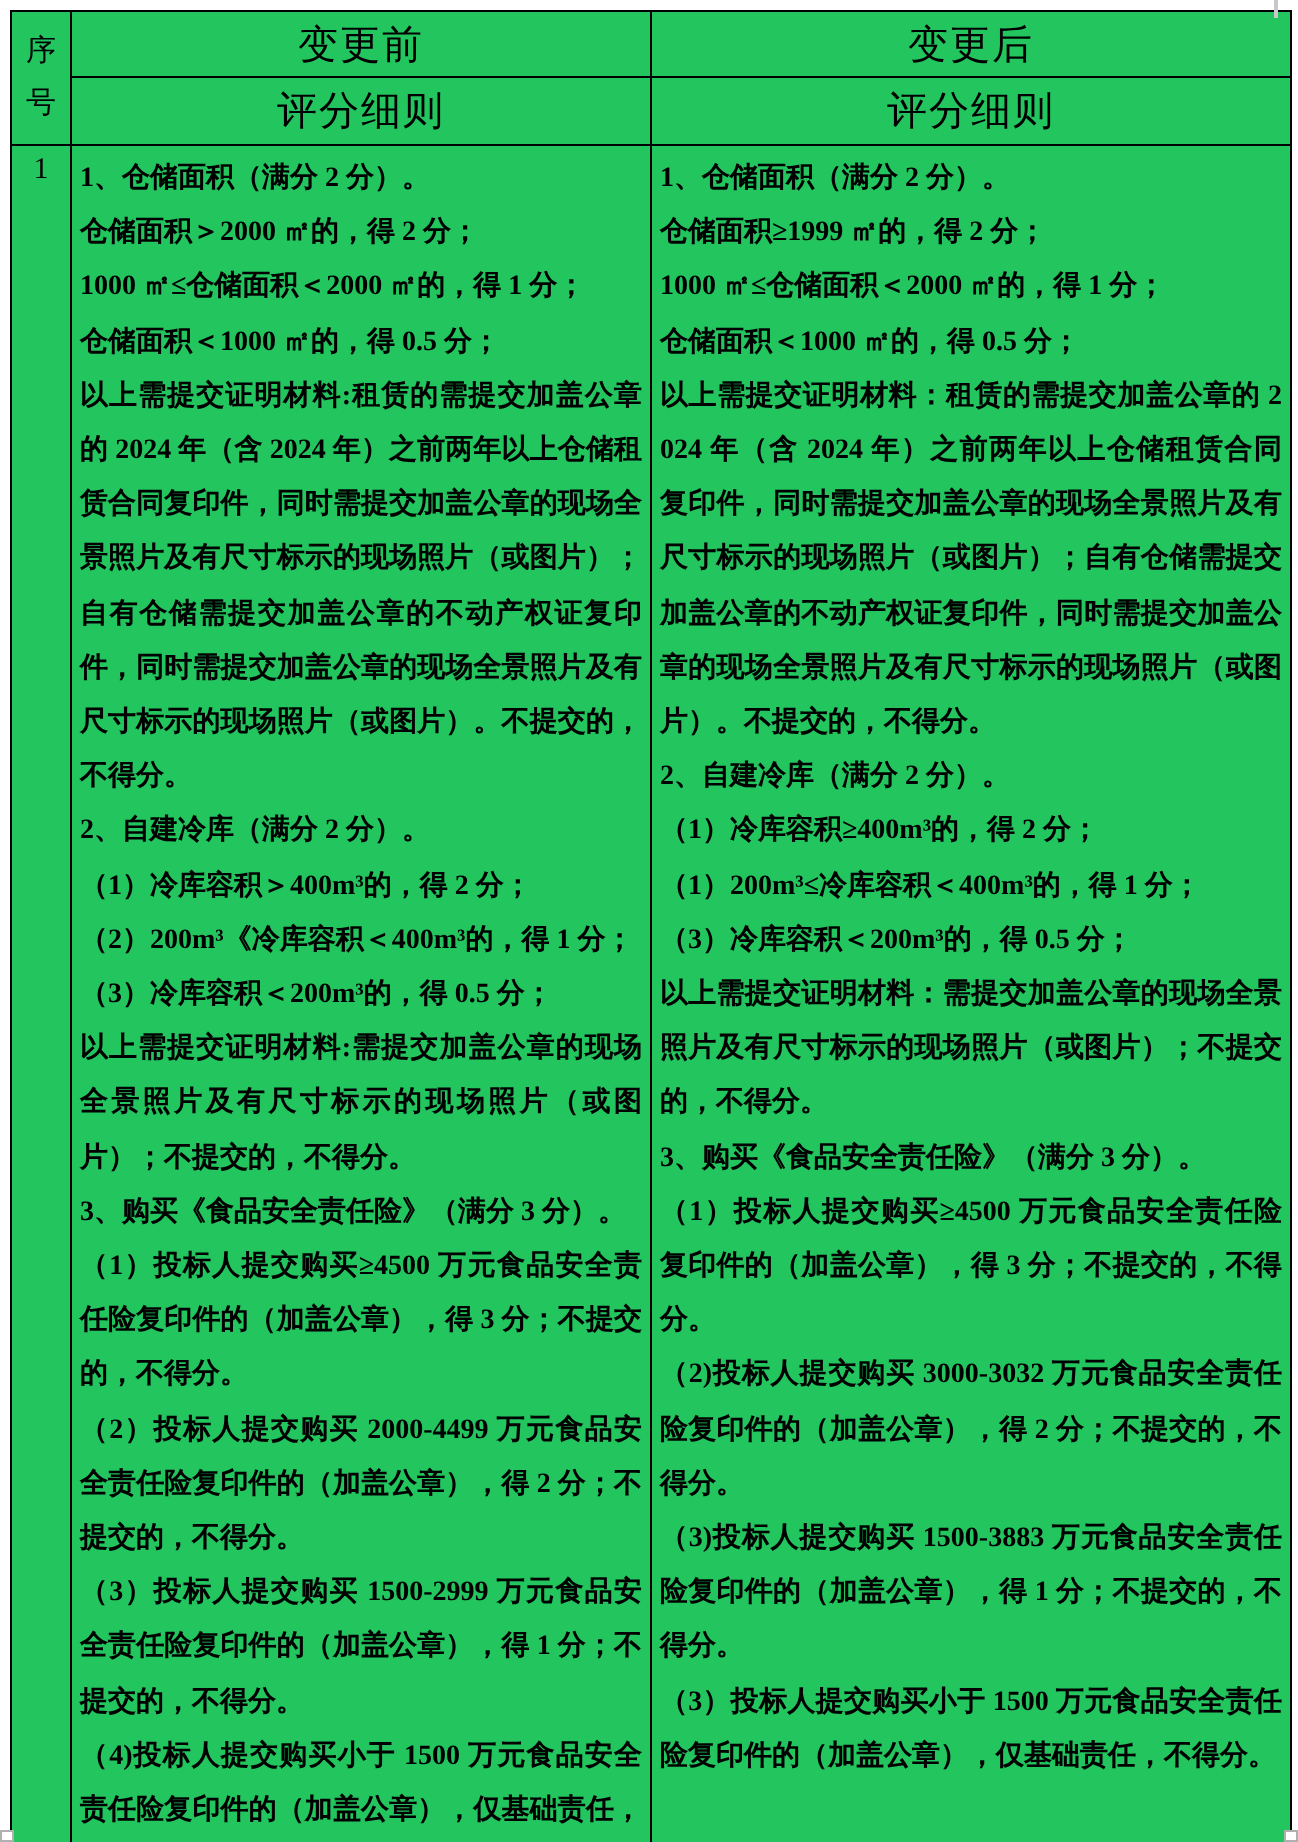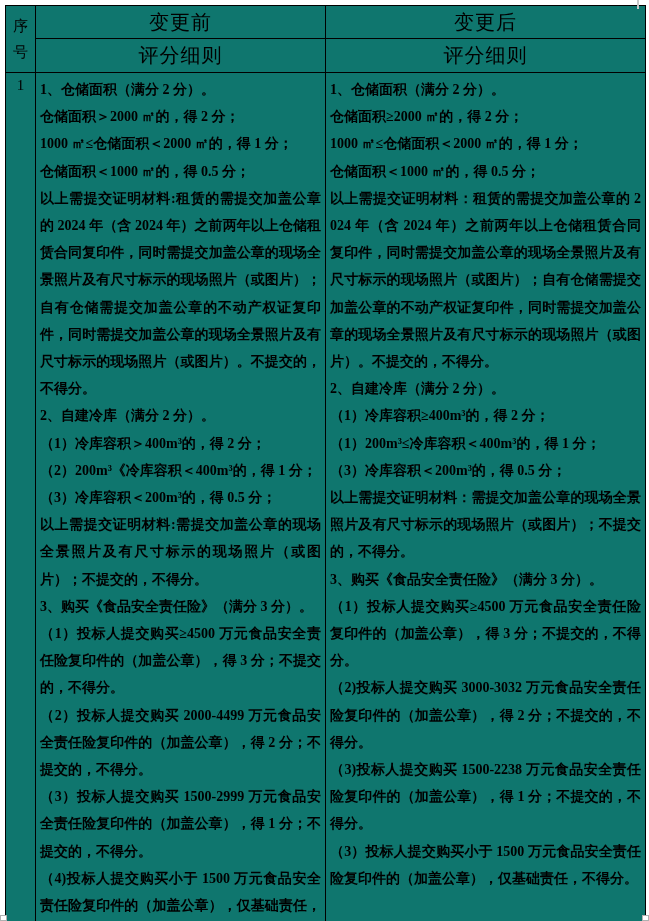--- a/index.html
+++ b/index.html
@@ -19,21 +19,21 @@
     left: 5px;
     top: 5px;
     width: 640px;
     height: 910px;
     border-collapse: collapse;
     table-layout: fixed;
   }
   table.cmp td {
     border: 1px solid #000000;
     color: #000000;
-    background: #0f766e;
+    background: #22c55e;
   }
   col.c-serial { width: 30px; }
   col.c-before { width: 290px; }
   col.c-after  { width: 320px; }
 
   td.hdr {
     text-align: center;
     vertical-align: middle;
     font-size: 20px;
     letter-spacing: 1px;
@@ -120,33 +120,33 @@
             <p class="para">（3）冷库容积＜200m³的，得 0.5 分；</p>
             <p class="para">以上需提交证明材料:需提交加盖公章的现场全景照片及有尺寸标示的现场照片（或图片）；不提交的，不得分。</p>
             <p class="para">3、购买《食品安全责任险》（满分 3 分）。</p>
             <p class="para">（1）投标人提交购买≥4500 万元食品安全责任险复印件的（加盖公章），得 3 分；不提交的，不得分。</p>
             <p class="para">（2）投标人提交购买 2000-4499 万元食品安全责任险复印件的（加盖公章），得 2 分；不提交的，不得分。</p>
             <p class="para">（3）投标人提交购买 1500-2999 万元食品安全责任险复印件的（加盖公章），得 1 分；不提交的，不得分。</p>
             <p class="para">（4)投标人提交购买小于 1500 万元食品安全责任险复印件的（加盖公章），仅基础责任，不得分。</p>
           </td>
       <td class="content-cell">
             <p class="para">1、仓储面积（满分 2 分）。</p>
-            <p class="para">仓储面积≥2000 ㎡的，得 2 分；</p>
+            <p class="para">仓储面积≥1999 ㎡的，得 2 分；</p>
             <p class="para">1000 ㎡≤仓储面积＜2000 ㎡的，得 1 分；</p>
             <p class="para">仓储面积＜1000 ㎡的，得 0.5 分；</p>
             <p class="para">以上需提交证明材料：租赁的需提交加盖公章的 2024 年（含 2024 年）之前两年以上仓储租赁合同复印件，同时需提交加盖公章的现场全景照片及有尺寸标示的现场照片（或图片）；自有仓储需提交加盖公章的不动产权证复印件，同时需提交加盖公章的现场全景照片及有尺寸标示的现场照片（或图片）。不提交的，不得分。</p>
             <p class="para">2、自建冷库（满分 2 分）。</p>
             <p class="para">（1）冷库容积≥400m³的，得 2 分；</p>
             <p class="para">（1）200m³≤冷库容积＜400m³的，得 1 分；</p>
             <p class="para">（3）冷库容积＜200m³的，得 0.5 分；</p>
             <p class="para">以上需提交证明材料：需提交加盖公章的现场全景照片及有尺寸标示的现场照片（或图片）；不提交的，不得分。</p>
             <p class="para">3、购买《食品安全责任险》（满分 3 分）。</p>
             <p class="para">（1）投标人提交购买≥4500 万元食品安全责任险复印件的（加盖公章），得 3 分；不提交的，不得分。</p>
             <p class="para">（2)投标人提交购买 3000-3032 万元食品安全责任险复印件的（加盖公章），得 2 分；不提交的，不得分。</p>
-            <p class="para">（3)投标人提交购买 1500-2238 万元食品安全责任险复印件的（加盖公章），得 1 分；不提交的，不得分。</p>
+            <p class="para">（3)投标人提交购买 1500-3883 万元食品安全责任险复印件的（加盖公章），得 1 分；不提交的，不得分。</p>
             <p class="para">（3）投标人提交购买小于 1500 万元食品安全责任险复印件的（加盖公章），仅基础责任，不得分。</p>
           </td>
     </tr>
   </tbody>
     </table>
 
   <div class="cursor-artifact"></div>
   <div class="handle-bl"></div>
   <div class="handle-br"></div>
 

